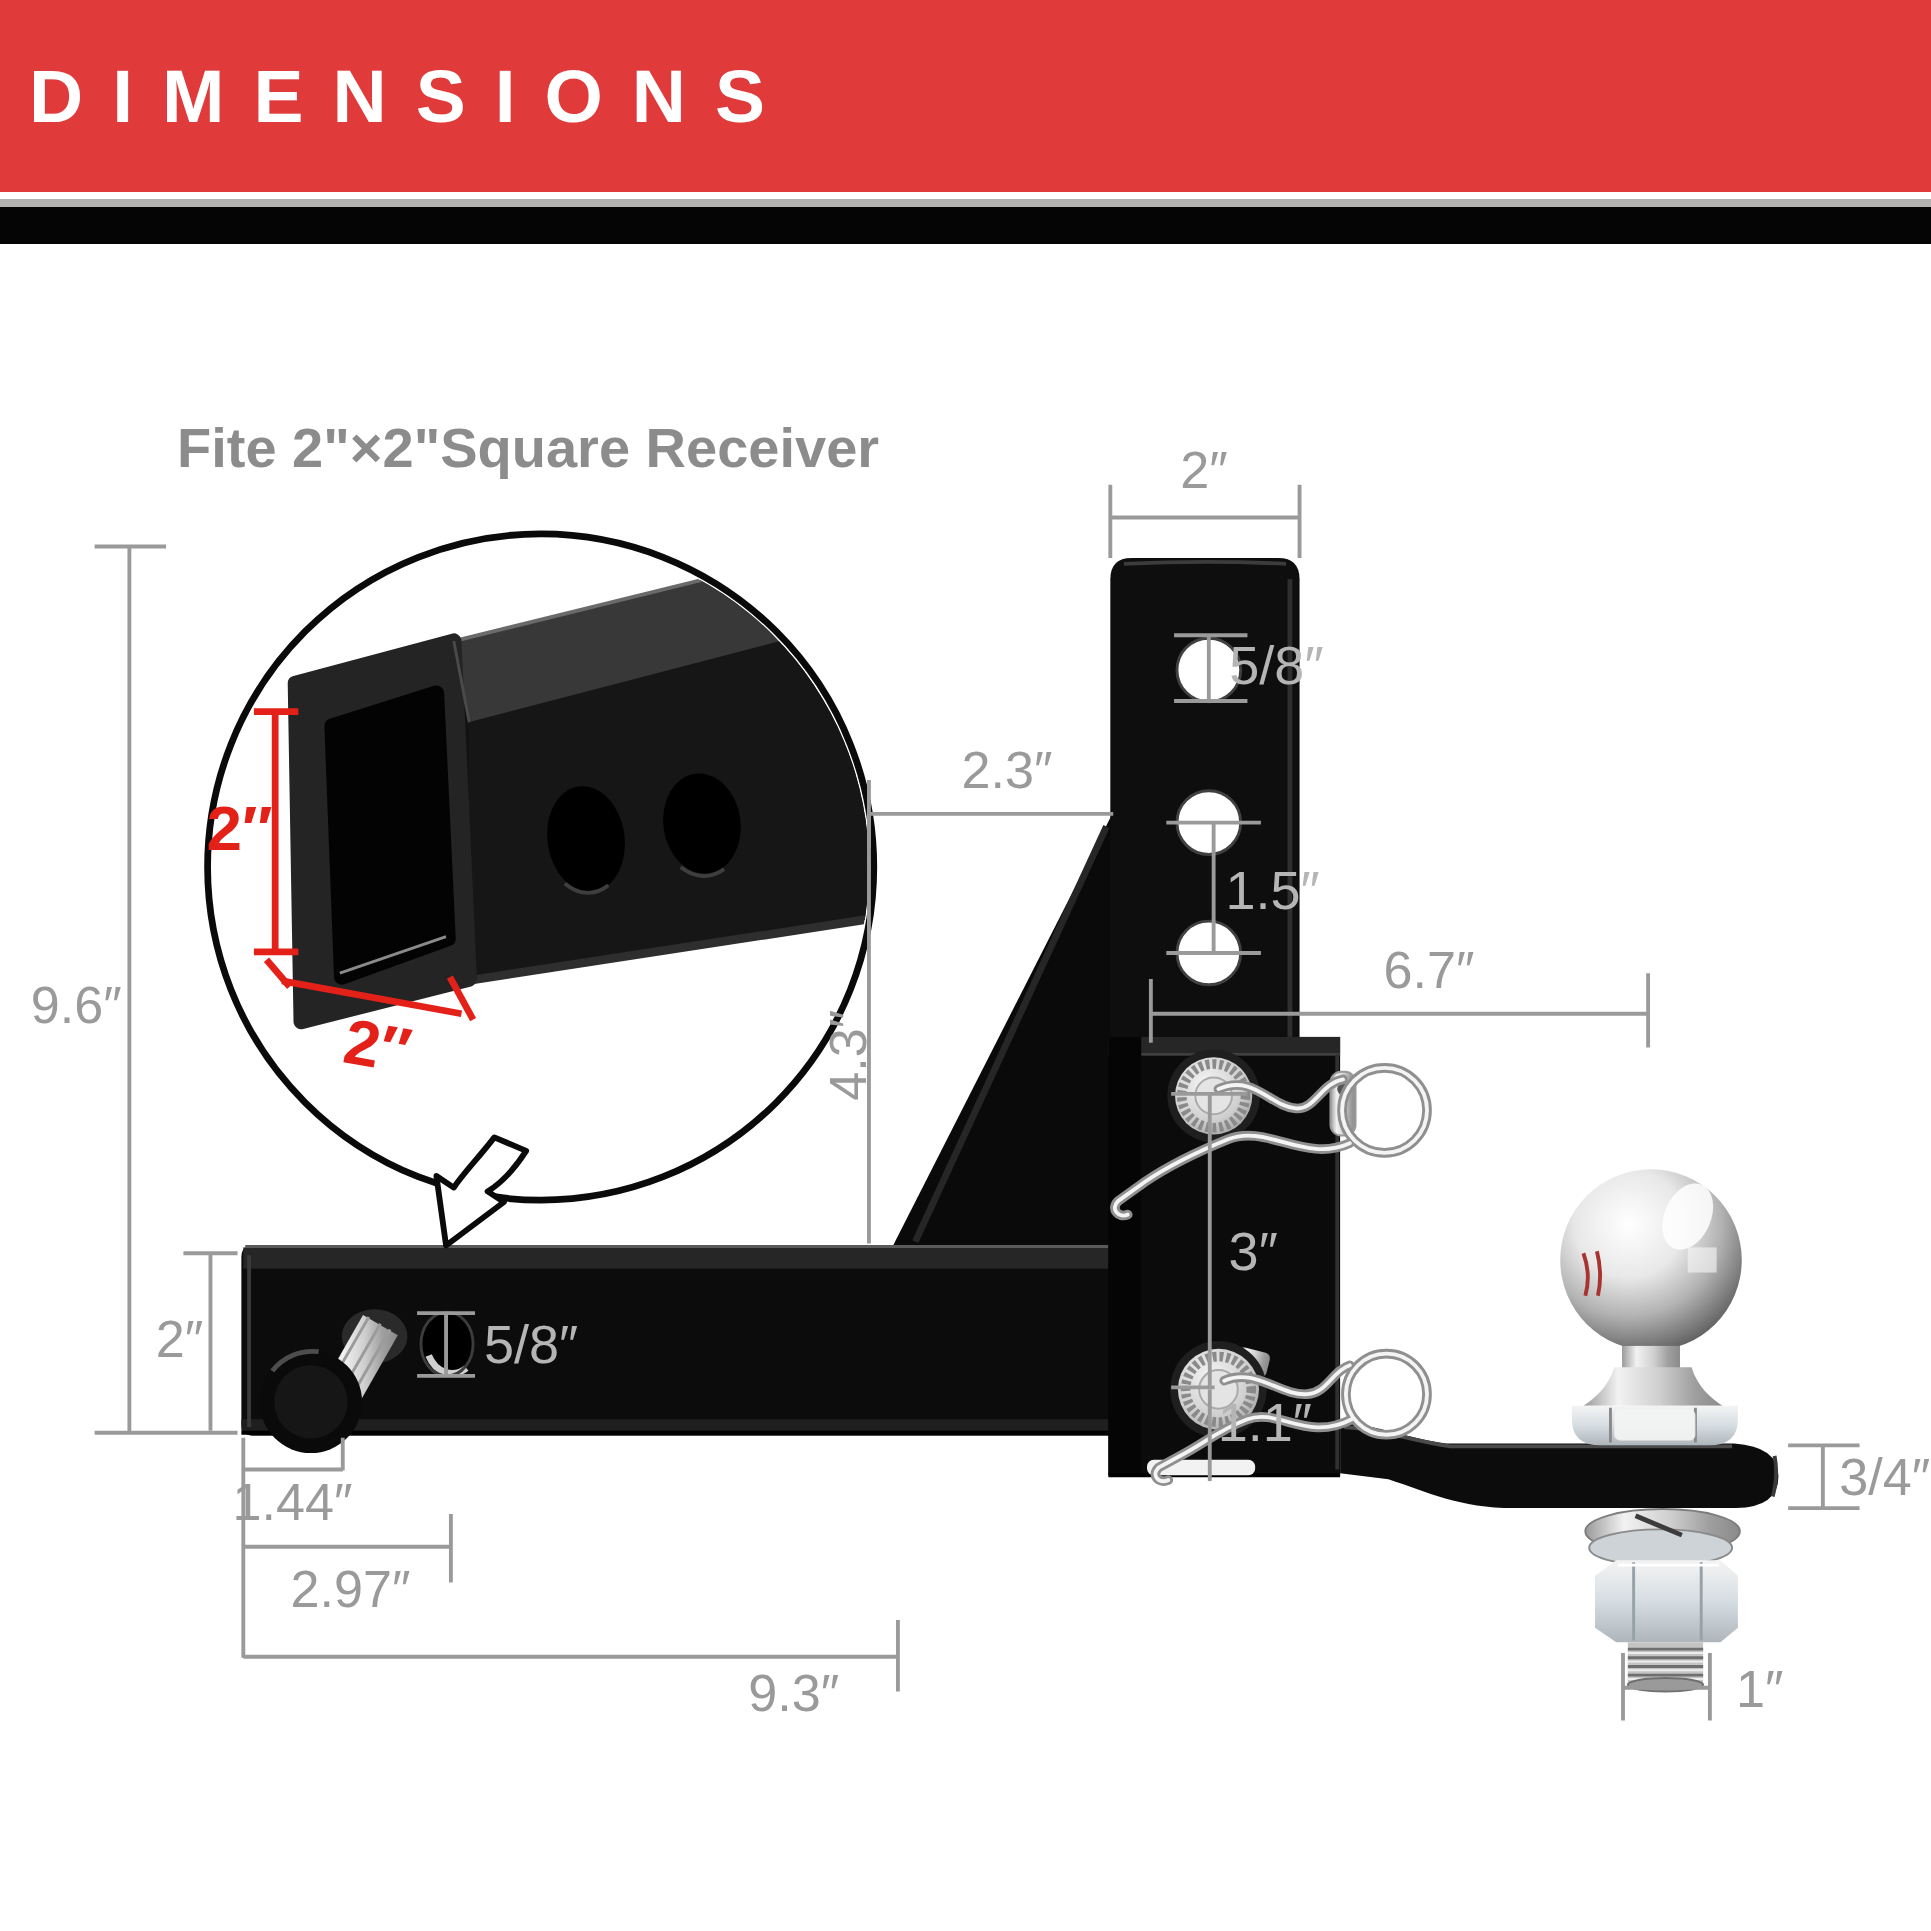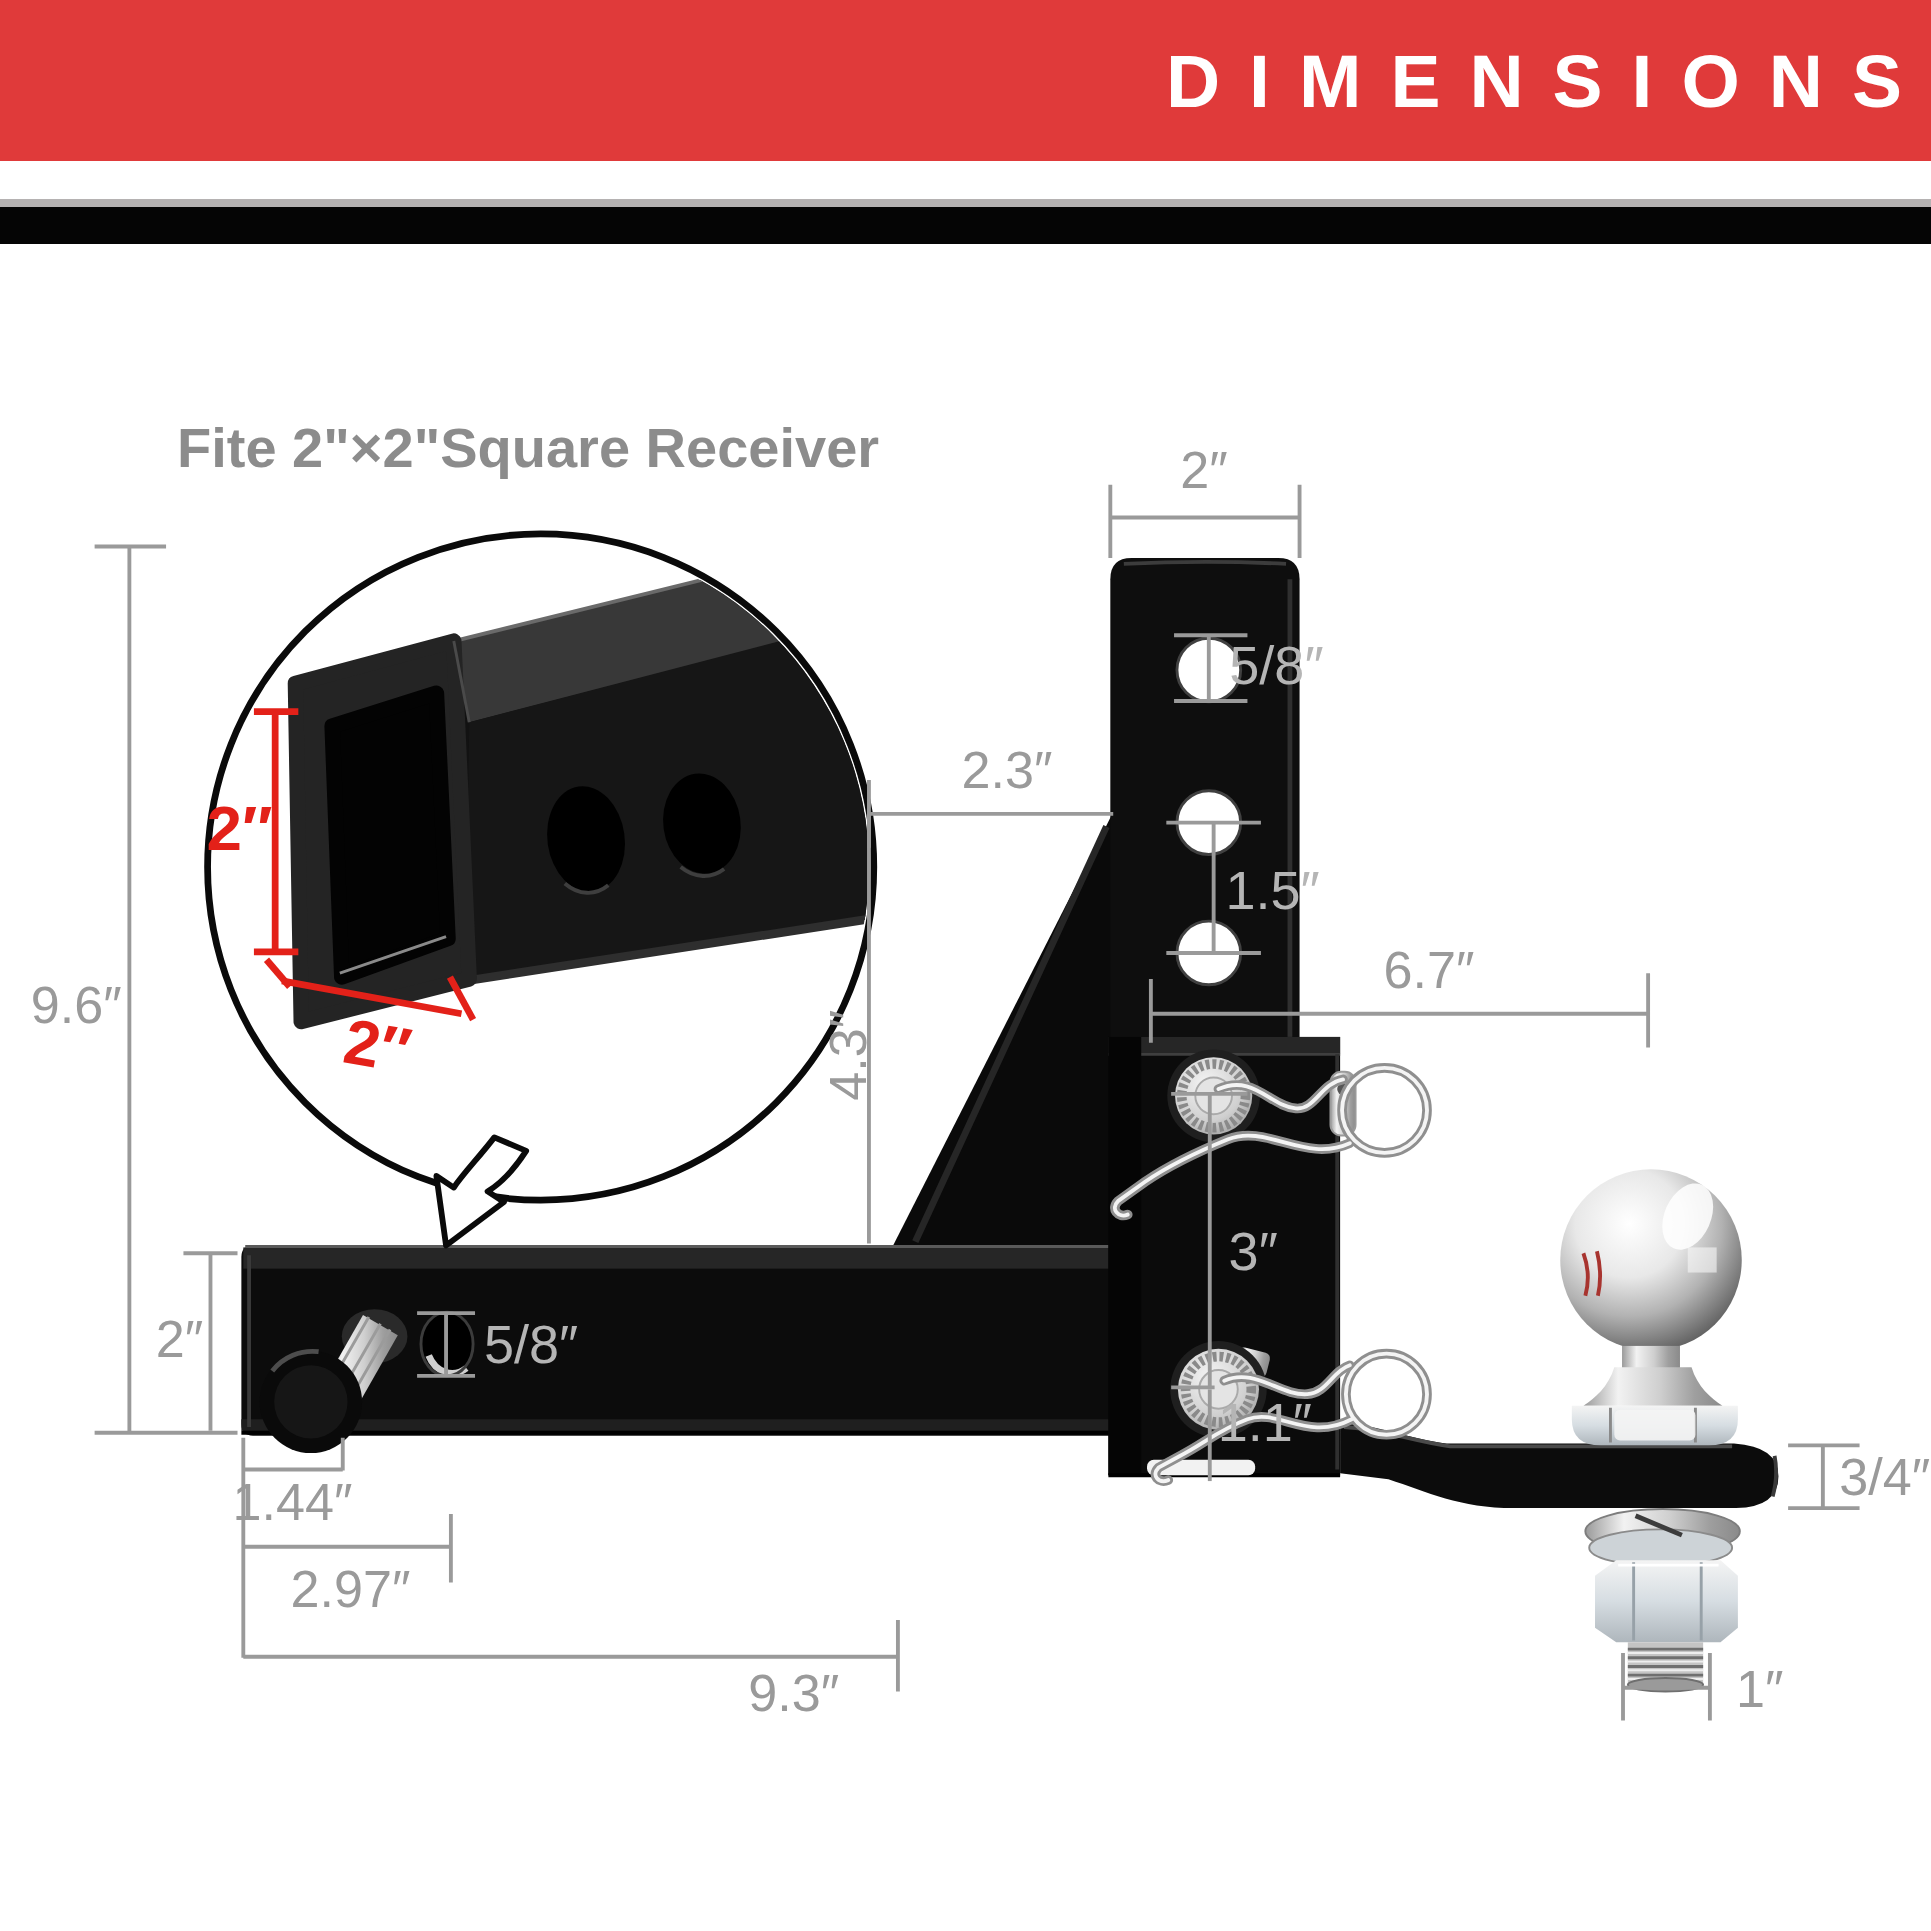--- a/index.html
+++ b/index.html
@@ -1,19 +1,19 @@
 <!DOCTYPE html>
 <html><head>
 <meta charset="utf-8">
 <style>
   html,body{margin:0;padding:0;background:#ffffff;}
   .stage{position:relative;width:1931px;height:1931px;background:#ffffff;overflow:hidden;
          font-family:"Liberation Sans", sans-serif;}
-  .banner{position:absolute;left:0;top:0;width:1931px;height:161px;background:#e03a3a;
-          display:flex;align-items:center;justify-content:flex-end;}
+  .banner{position:absolute;left:0;top:0;width:1931px;height:192px;background:#e03a3a;
+          display:flex;align-items:center;justify-content:flex-start;}
   .banner h1{margin:0;color:#ffffff;font-size:75px;font-weight:bold;letter-spacing:29px;
              padding-left:29px;}
   .stripe-gap{position:absolute;left:0;top:199px;width:1931px;height:7.7px;background:#b5b2b2;}
   .stripe-black{position:absolute;left:0;top:207px;width:1931px;height:37px;background:#050505;}
   .caption{position:absolute;left:177px;top:415px;font-size:56px;font-weight:bold;color:#8c8c8c;}
   svg{position:absolute;left:0;top:0;}
   text{font-family:"Liberation Sans", sans-serif;}
   .dim{stroke:#9a9a9a;stroke-width:4;fill:none;}
   .dimtxt{fill:#9a9a9a;font-size:54px;}
   .dimtxt-dark{fill:#b5b5b5;font-size:56px;}

